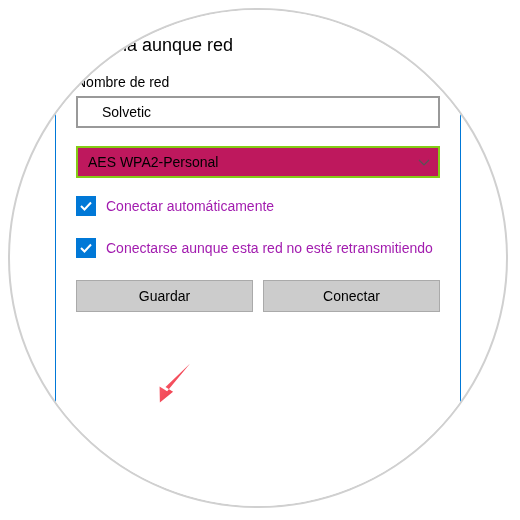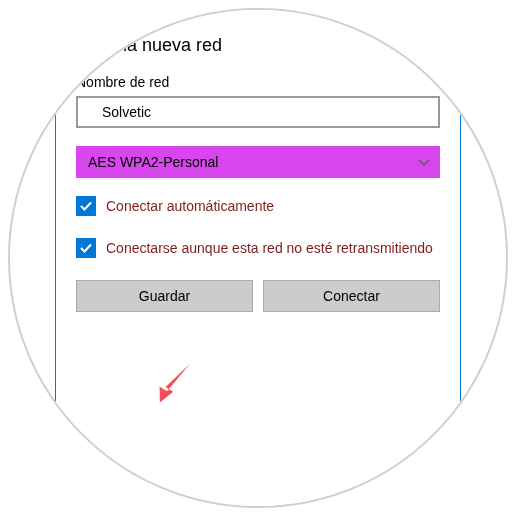--- a/index.html
+++ b/index.html
@@ -58,24 +58,24 @@
       font-family: inherit;
       background: #fff;
     }
     .select-wrap {
       position: relative;
       width: 100%;
     }
     .select-input {
       width: 100%;
       height: 32px;
-      border: 2px solid #d946ef;
+      border: 2px solid #84cc16;
       padding: 0 10px;
       font-size: 14px;
-      background: #d946ef;
+      background: #be185d;
       display: flex;
       align-items: center;
       cursor: pointer;
     }
     .select-chevron {
       position: absolute;
       right: 10px;
       top: 50%;
       transform: translateY(-50%);
       pointer-events: none;
@@ -97,21 +97,21 @@
       display: flex;
       align-items: center;
       justify-content: center;
       margin-right: 10px;
       flex-shrink: 0;
       cursor: pointer;
     }
     .checkbox svg { display: block; }
     .checkbox-label {
       font-size: 14px;
-      color: #7f1d1d;
+      color: #a21caf;
       white-space: nowrap;
       cursor: pointer;
     }
     .button-row {
       display: flex;
       gap: 10px;
       margin-top: 8px;
     }
     .btn {
       flex: 1;
@@ -130,21 +130,21 @@
       pointer-events: none;
       z-index: 5;
     }
   </style>
 </head>
 <body>
 
 <div class="circle-clip">
   <div class="dialog">
 
-    <div class="dialog-title">gar una nueva red</div>
+    <div class="dialog-title">gar una aunque red</div>
 
     <div class="field-group">
       <label class="field-label">Nombre de red</label>
       <input class="text-input" type="text" value="Solvetic" style="">
     </div>
 
     <div class="field-group">
       <div class="select-wrap">
         <div class="select-input">
           <span>AES WPA2-Personal</span>

